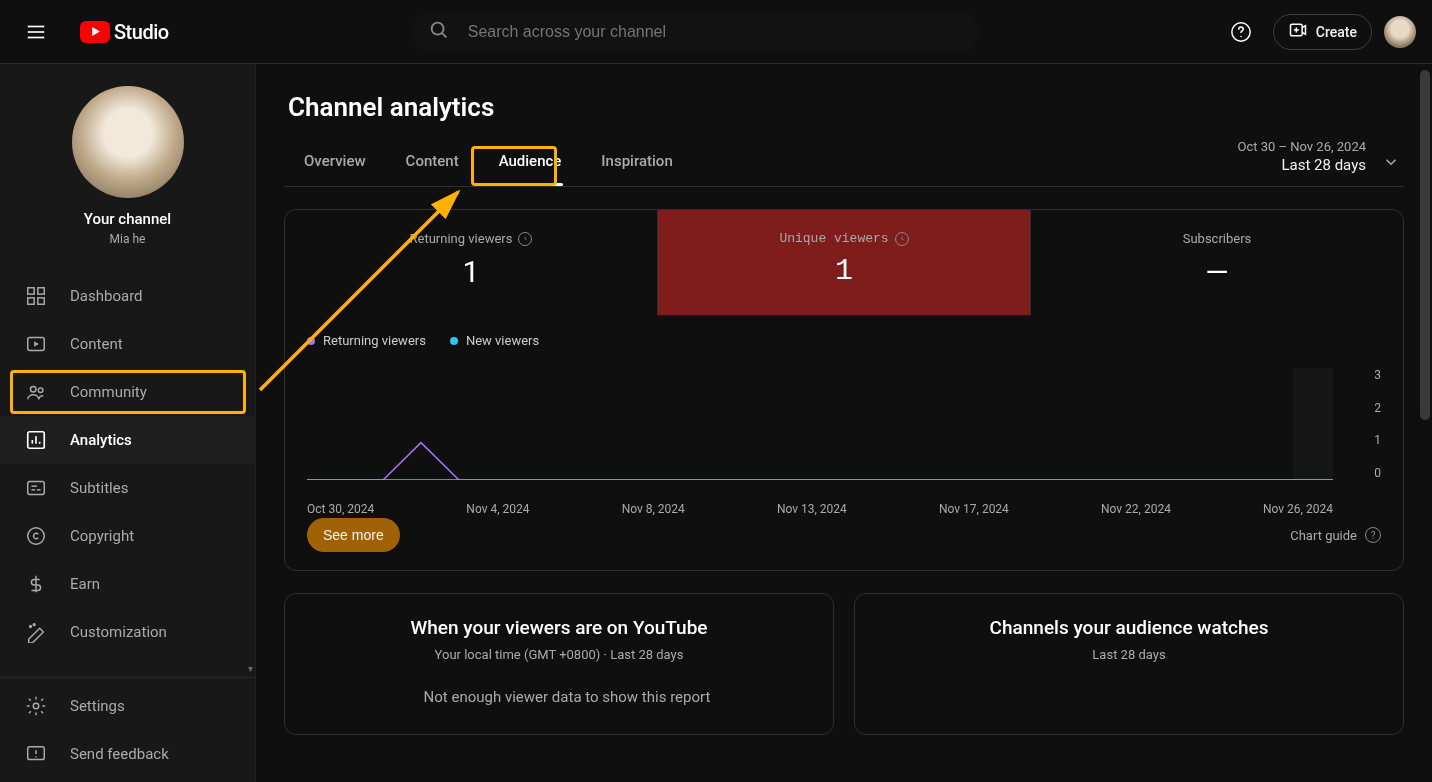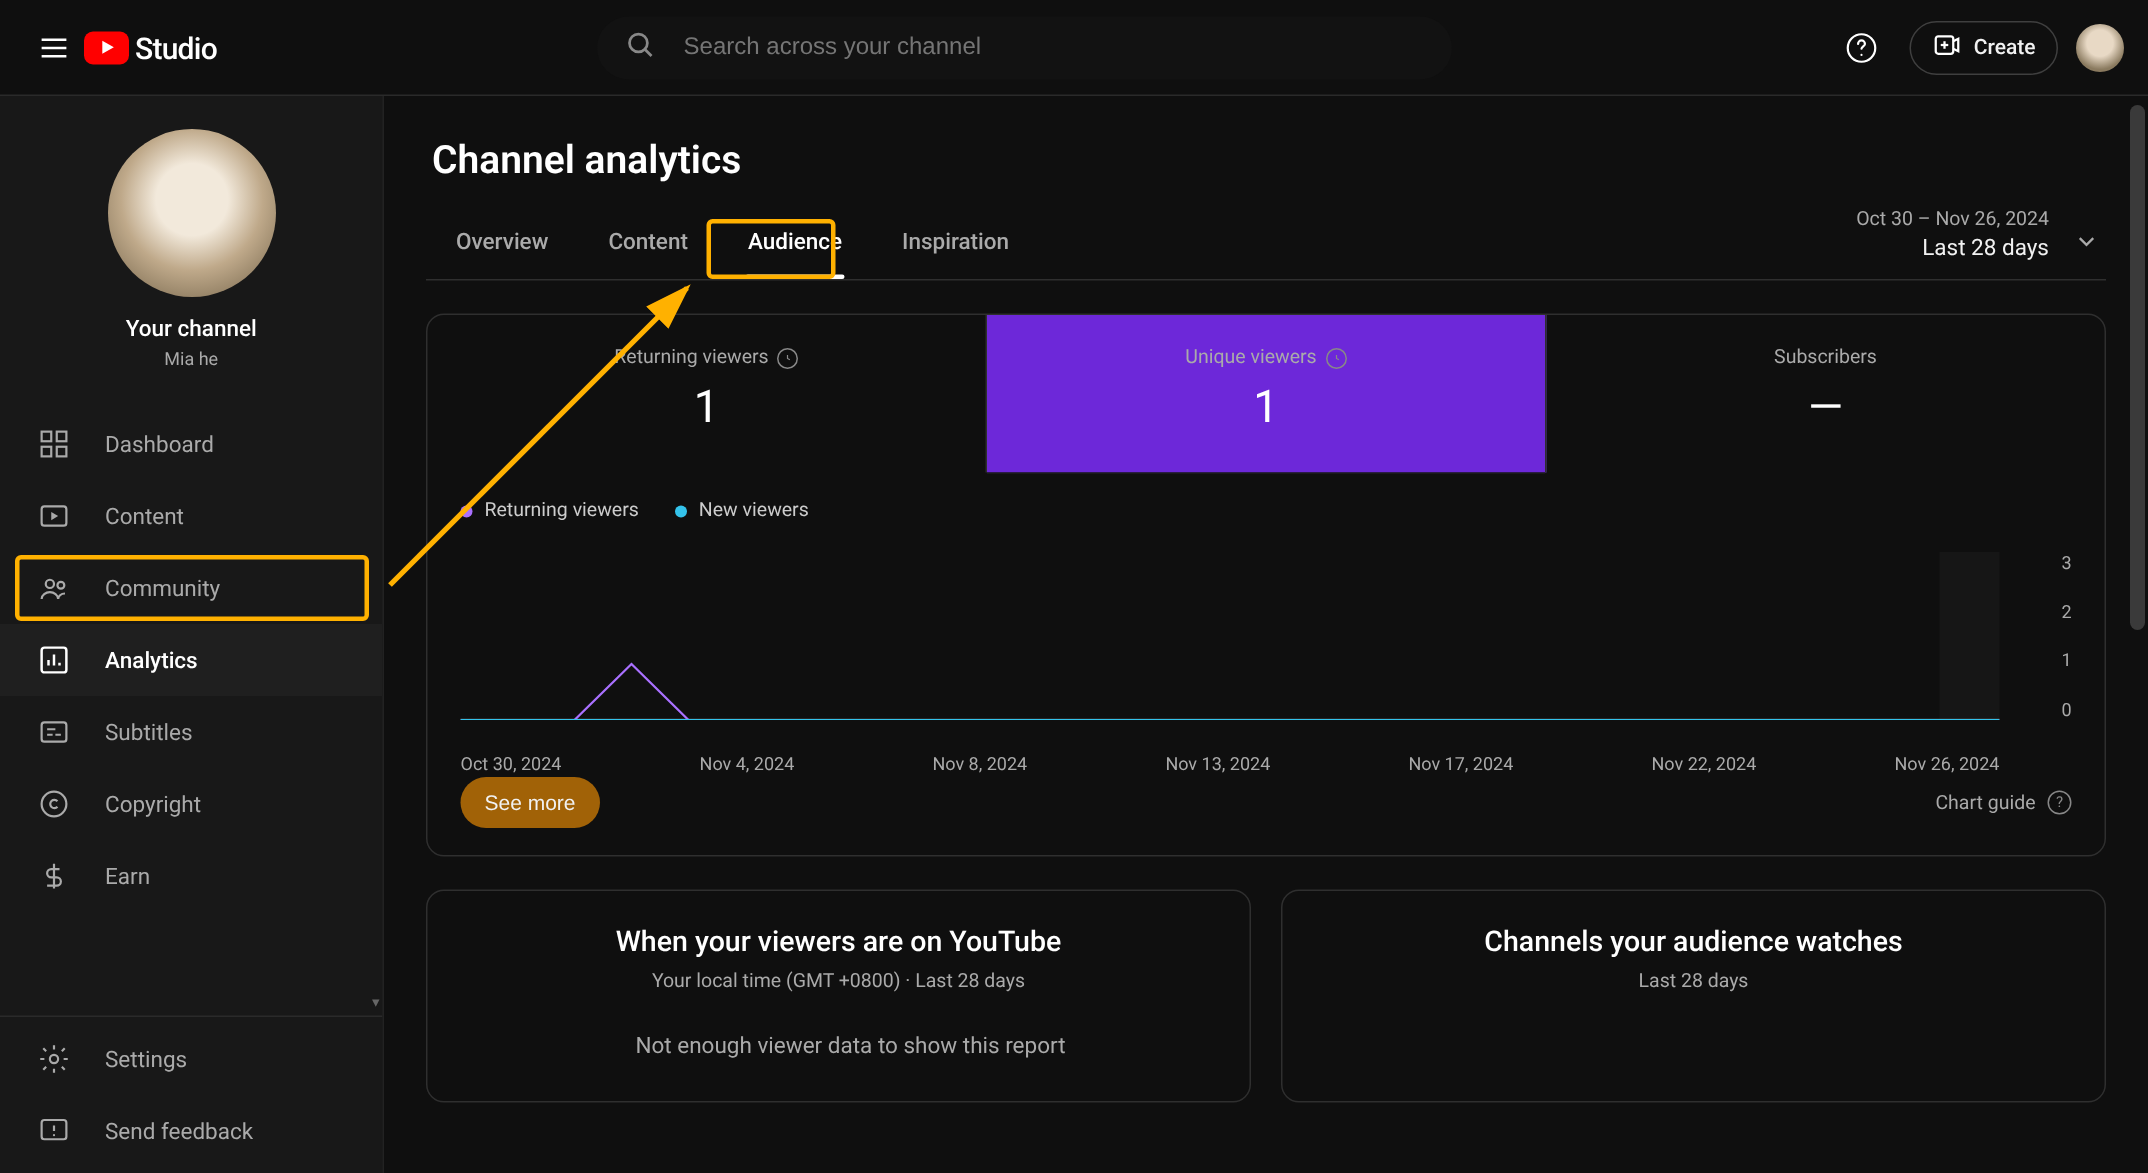--- a/index.html
+++ b/index.html
@@ -15,21 +15,21 @@
 }
 .topbar {
   height: 64px;
   display: flex;
   align-items: center;
   padding: 0 16px;
   border-bottom: 1px solid #2a2a2a;
   position: relative;
 }
 .hamburger { width: 40px; height: 40px; display: flex; align-items: center; justify-content: center; cursor: pointer; border-radius: 50%; }
-.logo { display: flex; align-items: center; margin-left: 0; gap: 2px; }
+.logo { display: flex; align-items: center; margin-left: 24px; gap: 2px; }
 .logo-icon { width: 30px; height: 22px; background: #ff0000; border-radius: 6px; display: flex; align-items: center; justify-content: center; }
 .logo-text { font-size: 20px; font-weight: 500; letter-spacing: -0.5px; margin-left: 2px; }
 .search-wrap { flex: 1; display: flex; justify-content: center; }
 .search-box {
   width: 570px; height: 42px;
   background: #121212;
   border-radius: 22px;
   display: flex; align-items: center;
   padding: 0 18px;
   gap: 18px;
@@ -90,21 +90,21 @@
 .date-main { font-size:15px; color:#f1f1f1; margin-top:2px; }
 
 .metrics-card { border:1px solid #2f2f2f; border-radius:12px; margin-top:22px; padding-bottom:18px; }
 .metrics-header { display:flex; }
 .metric-tab {
   flex:1; text-align:center; padding:20px 0 26px;
   border-right:1px solid #2f2f2f;
   cursor:pointer;
 }
 .metric-tab:last-child { border-right:none; }
-.metric-tab.selected { background:#6d28d9; position:relative; }
+.metric-tab.selected { background:#7f1d1d; position:relative;font-family:Liberation Mono, monospace; }
 .metric-tab.selected::after { content:''; position:absolute; bottom:-1px; left:0; right:0; height:1px; background:#1a1a1a; }
 .metric-label { color:#aaa; font-size:13px; display:inline-flex; align-items:center; gap:6px; }
 .metric-value { font-size:30px; font-weight:400; margin-top:8px; }
 .info-circ { width:14px; height:14px; border:1.5px solid #888; border-radius:50%; display:inline-flex; align-items:center; justify-content:center; }
 
 .chart-section { padding: 18px 22px 0; }
 .legend { display:flex; gap:24px; font-size:13px; color:#ccc; margin-bottom:20px; }
 .legend-item { display:flex; align-items:center; gap:8px; }
 .dot { width:8px; height:8px; border-radius:50%; }
 .chart-wrap { position:relative; height:130px; }
@@ -252,20 +252,30 @@
       <span>Copyright</span>
     </li>
     <li class="nav-item">
       <span class="nav-icon">
           <svg width="22" height="22" viewBox="0 0 24 24" fill="none" stroke="#aaa" stroke-width="1.6">
             <path d="M12 3v18"></path>
             <path d="M16 7H10a3 3 0 000 6h4a3 3 0 010 6H7"></path>
           </svg>
         </span>
       <span>Earn</span>
+    </li>
+    <li class="nav-item">
+      <span class="nav-icon">
+          <svg width="22" height="22" viewBox="0 0 24 24" fill="none" stroke="#aaa" stroke-width="1.6">
+            <path d="M4 20l12-12 4 4-12 12H4v-4z"></path>
+            <circle cx="6" cy="6" r="1" fill="#aaa"></circle>
+            <circle cx="10" cy="4" r="1" fill="#aaa"></circle>
+          </svg>
+        </span>
+      <span>Customization</span>
     </li>
   </ul>
   <div class="sidebar-scroll-hint">▾</div>
   <div class="sidebar-bottom">
     <ul class="nav-list" style="padding:4px 0;">
       <li class="nav-item">
         <span class="nav-icon">
             <svg width="22" height="22" viewBox="0 0 24 24" fill="none" stroke="#aaa" stroke-width="1.6">
               <circle cx="12" cy="12" r="3"></circle>
               <path d="M12 2v3M12 19v3M4.2 4.2l2.1 2.1M17.7 17.7l2.1 2.1M2 12h3M19 12h3M4.2 19.8l2.1-2.1M17.7 6.3l2.1-2.1"></path>

